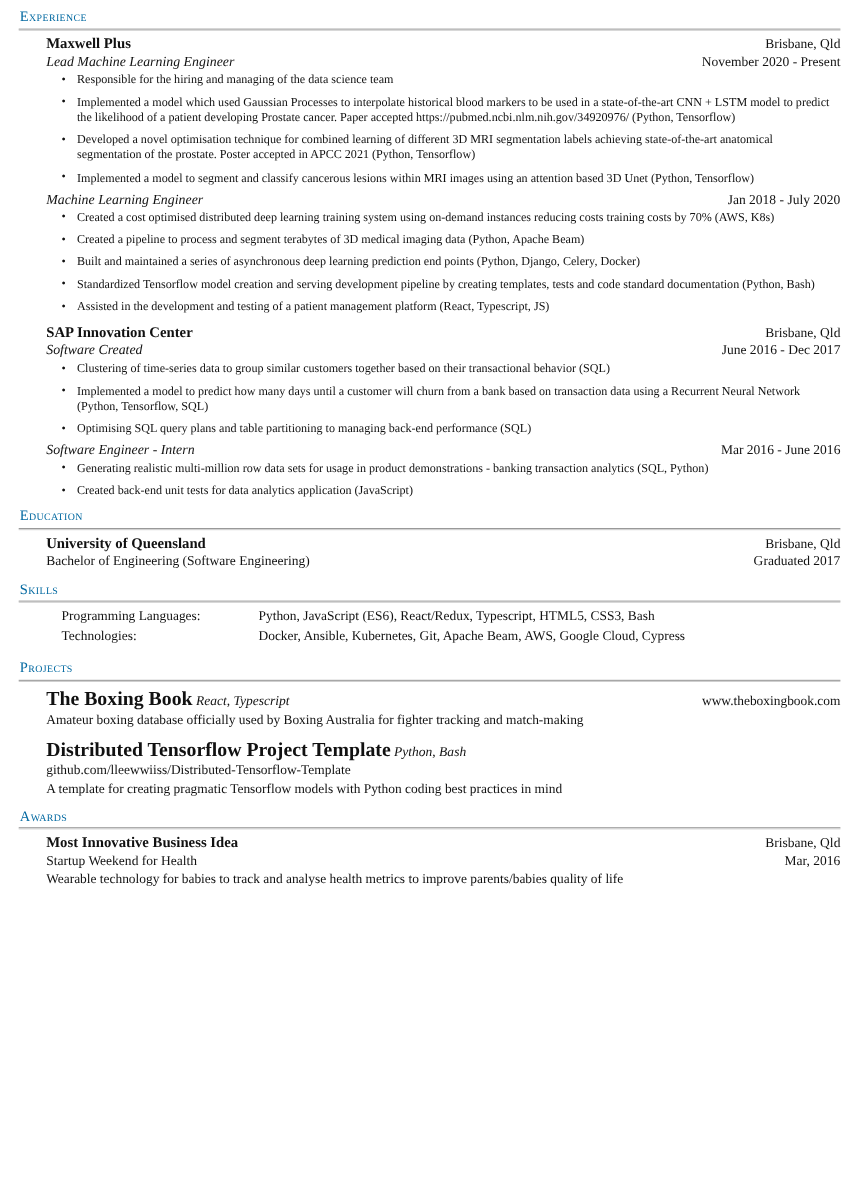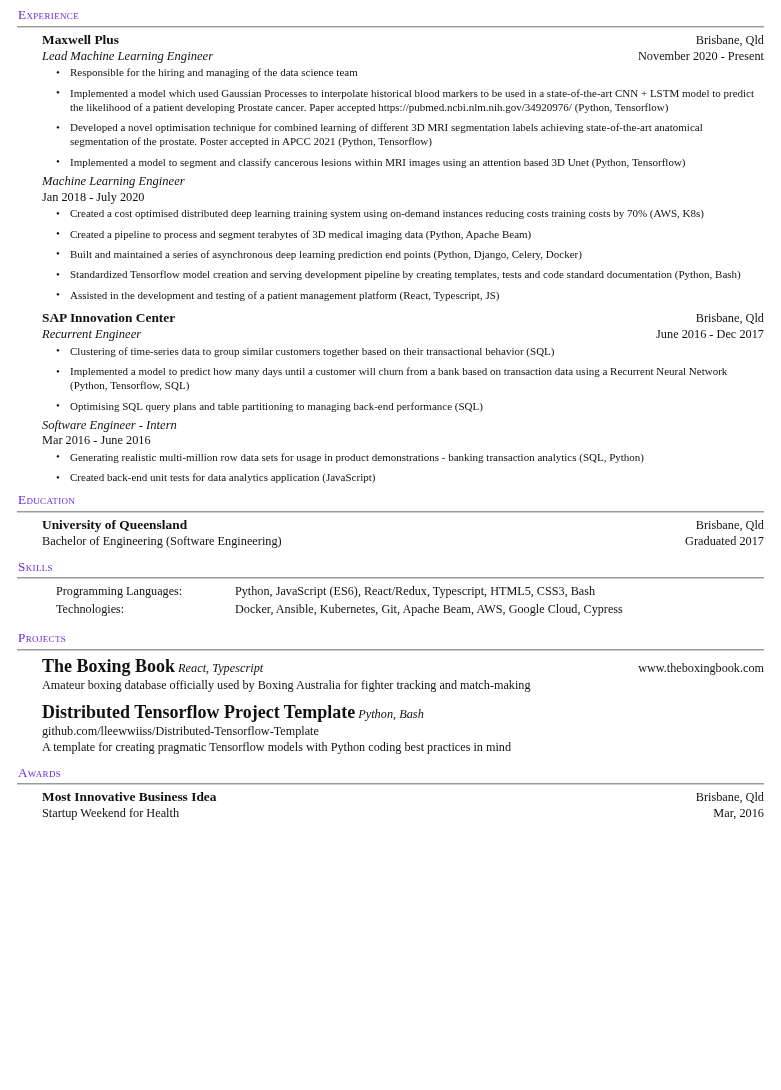--- a/index.html
+++ b/index.html
@@ -25,21 +25,21 @@
   }
 
   
   .section {
     margin: 0;
   }
   .section-head {
     font-variant: small-caps;
     font-size: 13.2px;
     letter-spacing: 0.35px;
-    color: #6d28d9;
+    color: #0369a1;
     padding-left: 1px;
     padding-bottom: 1px;
   }
   .section-rule {
     border: 0;
     border-top: 1.1px solid #999999;
     border-bottom: 0.6px solid #cfcfcf;
     margin: 1px 0 4px 0;
     height: 0;
     width: 100%;
@@ -88,21 +88,21 @@
   }
   ul.bullets > li:last-child { margin-bottom: 2px; }
   ul.bullets > li::before {
     content: "\2022";
     position: absolute;
     left: 14px;
     top: -0.5px;
     font-size: 11px;
   }
 
-  .sub-block { margin-top: 4px; flex-direction: column; }
+  .sub-block { margin-top: 4px; }
 
   
   .skills-table {
     padding-left: 39px;
     margin-top: 1px;
   }
   .skill-row {
     display: flex;
     align-items: baseline;
     line-height: 1.42;
@@ -176,21 +176,21 @@
     </div>
 
     <div class="sp-5"></div>
 
     <div class="entry">
       <div class="row">
         <div class="org left">SAP Innovation Center</div>
         <div class="meta right">Brisbane, Qld</div>
       </div>
       <div class="row">
-        <div class="role left">Recurrent Engineer</div>
+        <div class="role left">Software Created</div>
         <div class="meta right">June 2016 - Dec 2017</div>
       </div>
       <ul class="bullets">
         <li>Clustering of time-series data to group similar customers together based on their transactional behavior (SQL)</li>
         <li>Implemented a model to predict how many days until a customer will churn from a bank based on transaction data using a Recurrent Neural Network (Python, Tensorflow, SQL)</li>
         <li>Optimising SQL query plans and table partitioning to managing back-end performance (SQL)</li>
       </ul>
 
       <div class="row sub-block">
         <div class="role left">Software Engineer - Intern</div>
@@ -273,16 +273,17 @@
     <hr class="section-rule">
     <div class="entry">
       <div class="row">
         <div class="org left">Most Innovative Business Idea</div>
         <div class="meta right">Brisbane, Qld</div>
       </div>
       <div class="row tight">
         <div class="meta left">Startup Weekend for Health</div>
         <div class="meta right">Mar, 2016</div>
       </div>
+      <div class="proj-line">Wearable technology for babies to track and analyse health metrics to improve parents/babies quality of life</div>
     </div>
   </div>
 
 </div>
 
 </body></html>

